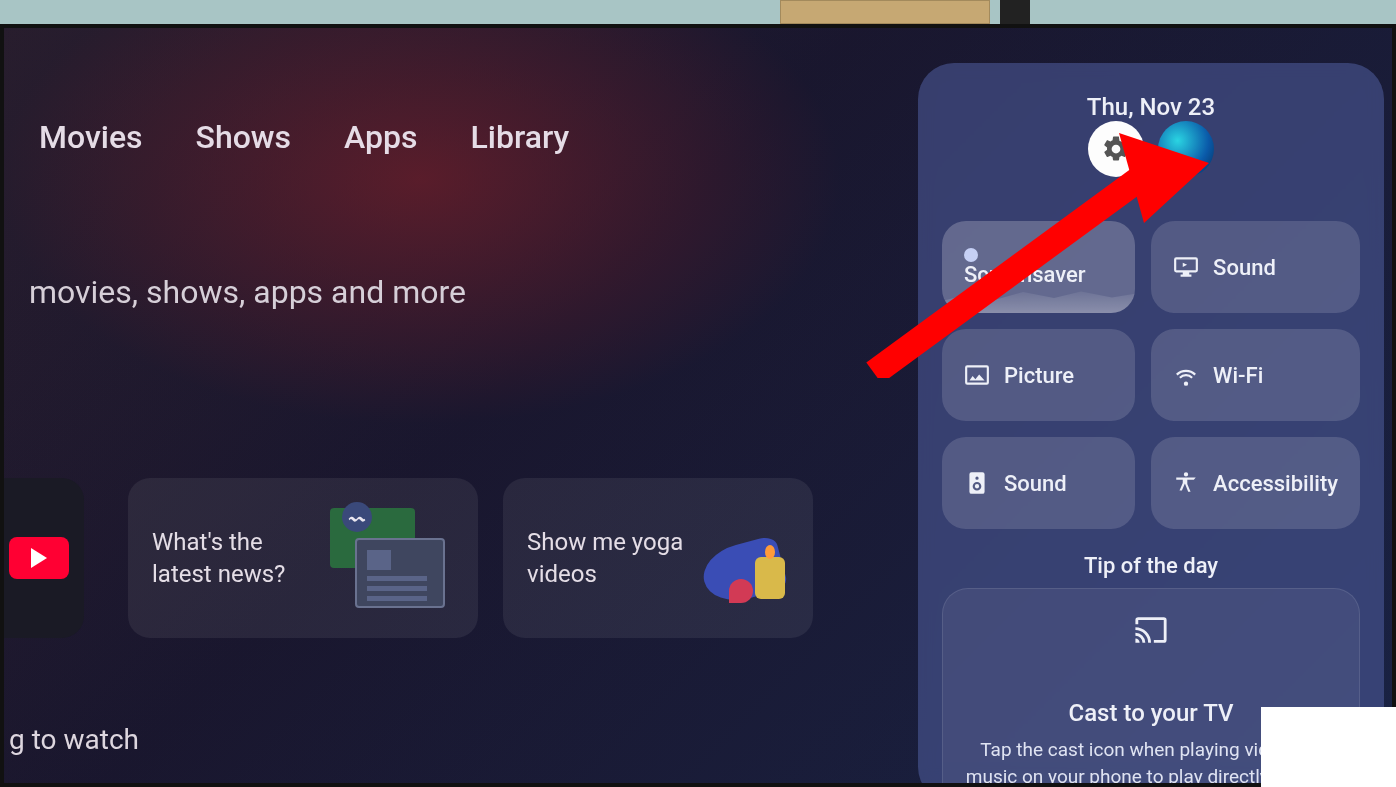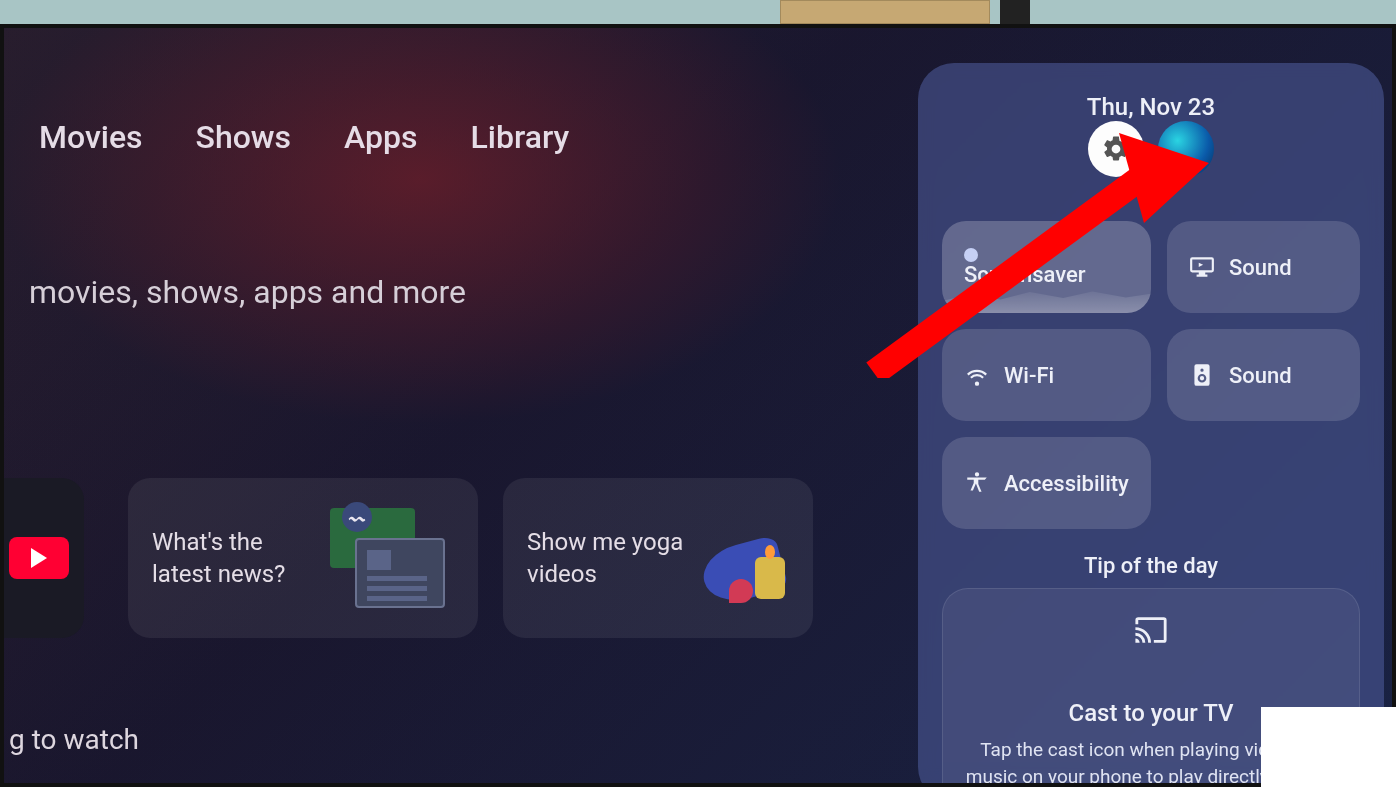--- a/index.html
+++ b/index.html
@@ -264,20 +264,28 @@
           <span class="ico">
             <svg viewBox="0 0 24 24">
                 <path d="M21 3H3a2 2 0 0 0-2 2v10a2 2 0 0 0 2 2h6v2H7v2h10v-2h-2v-2h6a2 2 0 0 0 2-2V5a2 2 0 0 0-2-2zm0 12H3V5h18zM9 8l4 2-4 2V8z"></path>
               </svg>
           </span>
           <span>Sound</span>
         </div>
         <div class="tile">
           <span class="ico">
             <svg viewBox="0 0 24 24">
+                <path d="M21 3H3a2 2 0 0 0-2 2v14a2 2 0 0 0 2 2h18a2 2 0 0 0 2-2V5a2 2 0 0 0-2-2zm0 16H3V5h18zM8 13l2.5 3 3.5-4.5L19 17H5z"></path>
+              </svg>
+          </span>
+          <span>Picture</span>
+        </div>
+        <div class="tile">
+          <span class="ico">
+            <svg viewBox="0 0 24 24">
                 <path d="M12 18a2 2 0 1 0 2 2 2 2 0 0 0-2-2zm-6.36-4.24 1.42 1.42a7 7 0 0 1 9.88 0l1.42-1.42a9 9 0 0 0-12.72 0zm-2.83-2.83 1.42 1.42a11 11 0 0 1 15.54 0l1.42-1.42a13 13 0 0 0-18.38 0z"></path>
               </svg>
           </span>
           <span>Wi-Fi</span>
         </div>
         <div class="tile">
           <span class="ico">
             <svg viewBox="0 0 24 24">
                 <path d="M17 2H7a2 2 0 0 0-2 2v16a2 2 0 0 0 2 2h10a2 2 0 0 0 2-2V4a2 2 0 0 0-2-2zm-5 4a1.5 1.5 0 1 1-1.5 1.5A1.5 1.5 0 0 1 12 6zm0 13a4 4 0 1 1 4-4 4 4 0 0 1-4 4zm0-6a2 2 0 1 0 2 2 2 2 0 0 0-2-2z"></path>
               </svg>

